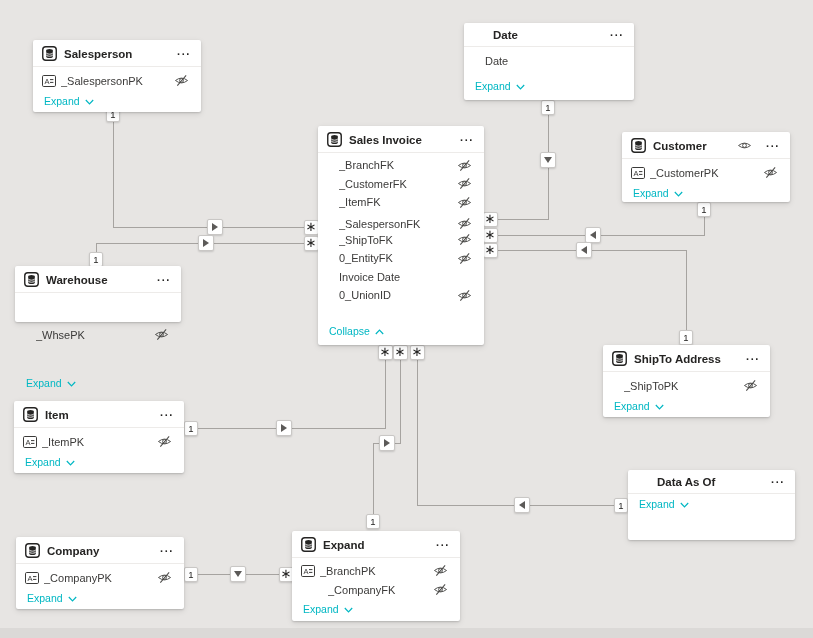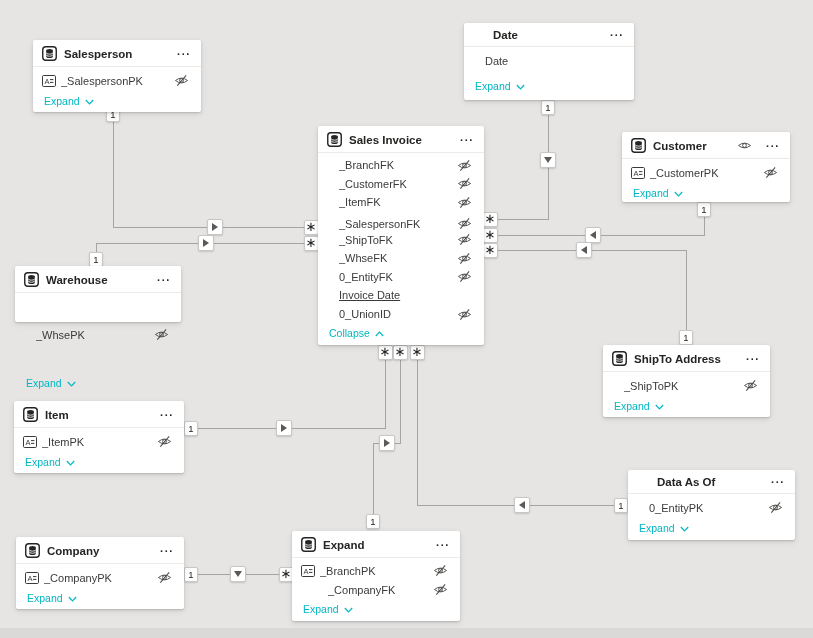--- a/index.html
+++ b/index.html
@@ -232,40 +232,30 @@
           <span class="field-name">_ShipToFK</span>
           <span class="hid-eye">
             <svg width="15" height="13" viewBox="0 0 16 14">
               <path d="M1.5 7 Q8 1.8 14.5 7 Q8 12.2 1.5 7 Z" fill="none" stroke="#4a4947" stroke-width="1"></path>
               <circle cx="8" cy="7" r="2.1" fill="none" stroke="#4a4947" stroke-width="1"></circle>
               <line x1="13" y1="1.5" x2="3.5" y2="12.5" stroke="#4a4947" stroke-width="1.1"></line>
             </svg>
           </span>
         </div>
         <div class="field-row no-ticon" style="height: 18.6px;">
-          <span class="field-name">_WhseFK</span>
-          <span class="hid-eye">
-            <svg width="15" height="13" viewBox="0 0 16 14">
-              <path d="M1.5 7 Q8 1.8 14.5 7 Q8 12.2 1.5 7 Z" fill="none" stroke="#4a4947" stroke-width="1"></path>
-              <circle cx="8" cy="7" r="2.1" fill="none" stroke="#4a4947" stroke-width="1"></circle>
-              <line x1="13" y1="1.5" x2="3.5" y2="12.5" stroke="#4a4947" stroke-width="1.1"></line>
-            </svg>
-          </span>
-        </div>
-        <div class="field-row no-ticon" style="height: 18.6px;">
           <span class="field-name">0_EntityFK</span>
           <span class="hid-eye">
             <svg width="15" height="13" viewBox="0 0 16 14">
               <path d="M1.5 7 Q8 1.8 14.5 7 Q8 12.2 1.5 7 Z" fill="none" stroke="#4a4947" stroke-width="1"></path>
               <circle cx="8" cy="7" r="2.1" fill="none" stroke="#4a4947" stroke-width="1"></circle>
               <line x1="13" y1="1.5" x2="3.5" y2="12.5" stroke="#4a4947" stroke-width="1.1"></line>
             </svg>
           </span>
         </div>
-        <div class="field-row no-ticon" style="height: 18.6px; text-decoration: underline;">
+        <div class="field-row no-ticon" style="height: 18.6px;">
           <span class="field-name">Invoice Date</span>
         </div>
         <div class="field-row no-ticon" style="height: 18.6px;">
           <span class="field-name">0_UnionID</span>
           <span class="hid-eye">
             <svg width="15" height="13" viewBox="0 0 16 14">
               <path d="M1.5 7 Q8 1.8 14.5 7 Q8 12.2 1.5 7 Z" fill="none" stroke="#4a4947" stroke-width="1"></path>
               <circle cx="8" cy="7" r="2.1" fill="none" stroke="#4a4947" stroke-width="1"></circle>
               <line x1="13" y1="1.5" x2="3.5" y2="12.5" stroke="#4a4947" stroke-width="1.1"></line>
             </svg>
@@ -427,32 +417,20 @@
         <span><svg width="9" height="6" viewBox="0 0 9 6">
             <polyline points="0.8,1 4.5,4.8 8.2,1" fill="none" stroke="#00b7c3" stroke-width="1.2"></polyline>
           </svg></span>
       </div>
     </div>
     <div class="card" style="left: 628px; top: 470px; width: 167px; height: 70px;">
       <div class="card-header no-icon">
         <span class="card-title">Data As Of</span>
         <span class="more">···</span>
       </div>
-      <div class="fields">
-        <div class="field-row no-ticon" style="height: 21px;">
-          <span class="field-name">0_EntityPK</span>
-          <span class="hid-eye">
-            <svg width="15" height="13" viewBox="0 0 16 14">
-              <path d="M1.5 7 Q8 1.8 14.5 7 Q8 12.2 1.5 7 Z" fill="none" stroke="#4a4947" stroke-width="1"></path>
-              <circle cx="8" cy="7" r="2.1" fill="none" stroke="#4a4947" stroke-width="1"></circle>
-              <line x1="13" y1="1.5" x2="3.5" y2="12.5" stroke="#4a4947" stroke-width="1.1"></line>
-            </svg>
-          </span>
-        </div>
-      </div>
       <div class="footer-link">
         <span>Expand</span>
         <span><svg width="9" height="6" viewBox="0 0 9 6">
             <polyline points="0.8,1 4.5,4.8 8.2,1" fill="none" stroke="#00b7c3" stroke-width="1.2"></polyline>
           </svg></span>
       </div>
     </div>
     <div class="card" style="left: 16px; top: 537px; width: 168px; height: 72px;">
       <div class="card-header">
         <span class="hicon">

